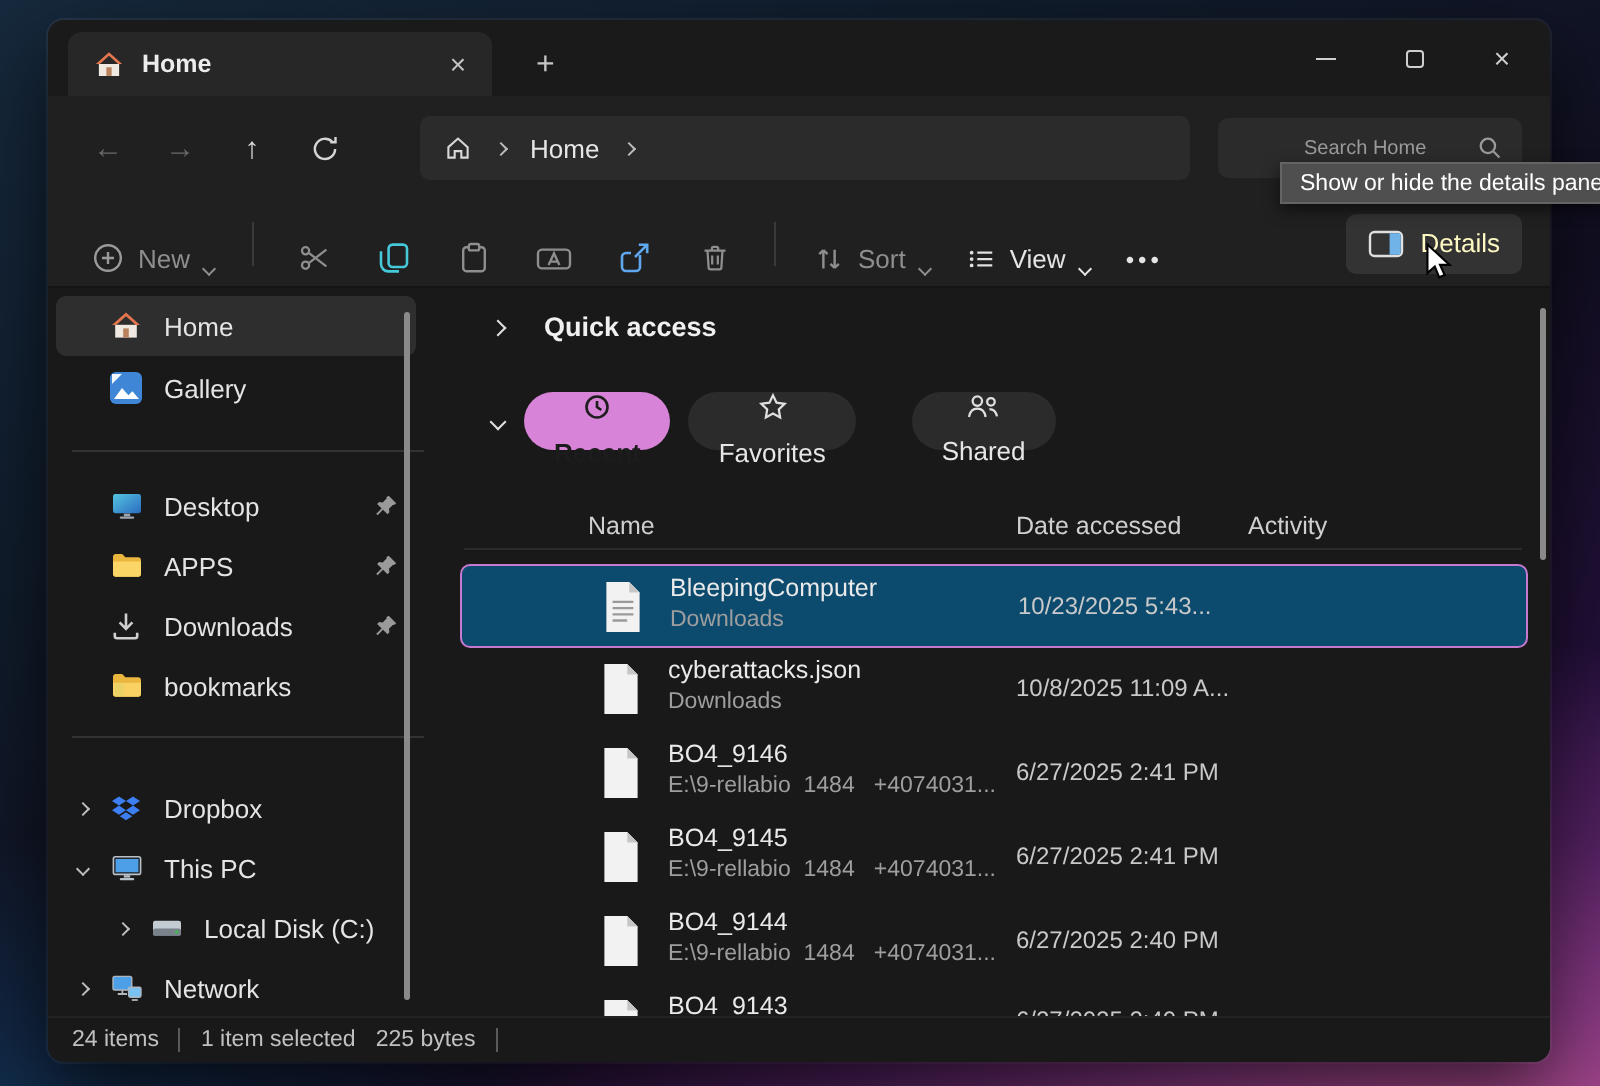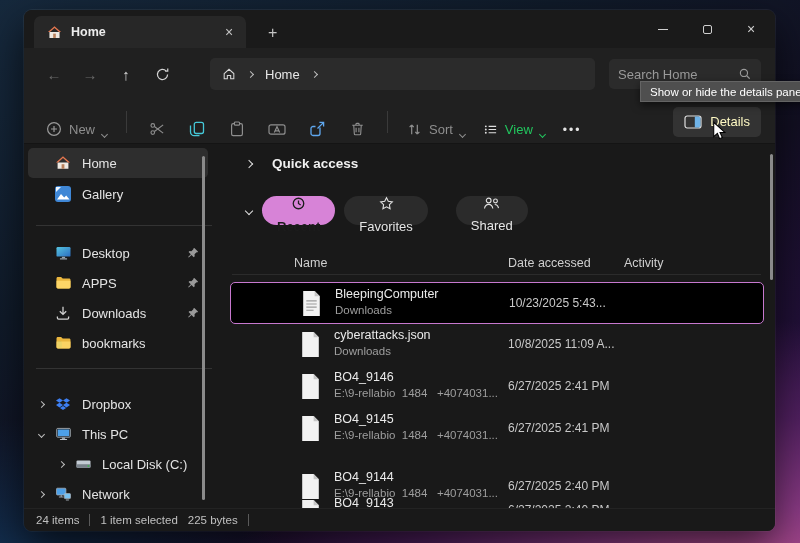--- a/index.html
+++ b/index.html
@@ -43,31 +43,31 @@
                 display:flex; align-items:center; gap:12px; padding:0 12px; }
   .crumb-label { color:#e6e6e6; font-size:13px; }
   .chev { display:inline-block; width:6px; height:6px;
           border-right:1.4px solid currentColor; border-bottom:1.4px solid currentColor; }
   .chev.r { transform:rotate(-45deg); }
   .chev.d { transform:rotate(45deg); }
   .chev.sm { width:5px; height:5px; }
   .searchbox { width:152px; height:30px; margin-left:10px; background:#2b2b2b; border-radius:5px;
                display:flex; align-items:center; padding:0 9px; }
   .searchbox input { flex:1; min-width:0; background:transparent; border:none; outline:none;
-                     color:#cfcfcf; font-size:13px; font-family:"Liberation Sans",sans-serif; }
+                     color:#cfcfcf; font-size:10px; font-family:"Liberation Sans",sans-serif;margin-left:34px; }
   .searchbox input::placeholder { color:#9a9a9a; }
 
   
   .toolbar { height:44px; display:flex; align-items:center; padding:0 8px 0 16px; gap:6px;
              background:#202020; border-bottom:1px solid #141414; }
   .tb-btn { height:30px; display:flex; align-items:flex-end; justify-content:center; gap:7px;
             padding:0 6px; border-radius:5px; font-size:13px; }
   .tb-icon-btn { width:34px; }
   .dim { color:#8e8e8e; }
-  .lit { color:#22c55e; }
+  .lit { color:#e5e5e5; }
   .tb-sep { width:1px; height:22px; background:#3a3a3a; margin:0 7px; }
   .more-dots { color:#e4e4e4; font-size:12px; letter-spacing:2px; }
   .details-btn { margin-left:auto; margin-right:6px; height:30px; background:#333333; border-radius:5px;
                  display:flex; align-items:center; gap:8px; padding:0 11px; color:#fef9c3; font-size:13px; }
 
   
   .body-area { position:absolute; top:134px; left:0; right:0; bottom:23px; background:#191919; }
 
   
   .sidebar { position:absolute; left:0; top:0; width:200px; height:100%; }
@@ -90,21 +90,21 @@
   .pill { height:29px; border-radius:15px; background:#2b2b2b; color:#e6e6e6; font-size:13px;
           display:flex; align-items:center; gap:8px; padding:0 15px; margin-right:9px;flex-direction:column; }
   .pill.active { background:#d783d7; color:#1c1c1c; font-weight:700; }
   .pill.shared { margin-left:19px; }
   .cols-row { position:absolute; top:102px; left:0; right:0; height:18px; color:#cfcfcf; font-size:12.5px; }
   .col { position:absolute; top:10px; }
   .col.c-name { left:64px; } .col.c-date { left:278px; } .col.c-activity { left:394px; }
   .cols-sep { position:absolute; top:130px; left:2px; right:14px; height:1px; background:#2b2b2b; }
   .rows { position:absolute; top:132px; left:0; right:8px; bottom:0; }
   .frow { position:absolute; left:0; width:534px; height:42px; }
-  .frow.selected { background:#000000; border:1.5px solid #c778cf; border-radius:5px; }
+  .frow.selected { background:#0c4a6e; border:1.5px solid #c778cf; border-radius:5px; }
   .frow .doc { position:absolute; left:70px; top:7px; }
   .frow .fname { position:absolute; left:104px; top:4px; color:#eaeaea; font-size:12.5px; white-space:pre; }
   .frow .fsub  { position:absolute; left:104px; top:21px; color:#9e9e9e; font-size:11.5px; white-space:pre; }
   .frow .fdate { position:absolute; left:278px; top:13px; color:#c9c9c9; font-size:12px; white-space:pre; }
   .main-scroll { position:absolute; right:2px; top:10px; width:3px; height:126px; background:#8a8a8a; border-radius:2px; }
 
   
   .statusbar { position:absolute; left:0; right:0; bottom:0; height:23px; background:#191919;
                border-top:1px solid #232323; display:flex; align-items:center; gap:10px;
                padding:0 12px; color:#c0c0c0; font-size:11.5px; }
@@ -523,21 +523,21 @@
             <svg width="21" height="27" viewBox="0 0 20 26">
                 <path d="M2 1h11l5 5v19H2z" fill="#f2f2f2"></path>
                 <path d="M13 1l5 5h-5z" fill="#c6c6c6"></path>
               </svg>
           </span>
           <span class="fname">BO4_9145</span>
           <span class="fsub">E:\9-rellabio  1484   +4074031...</span>
           <span class="fdate">6/27/2025 2:41 PM</span>
         </div>
 
-        <div class="frow" style="top:190px">
+        <div class="frow" style="top:174px">
           <span class="doc">
             <svg width="21" height="27" viewBox="0 0 20 26">
                 <path d="M2 1h11l5 5v19H2z" fill="#f2f2f2"></path>
                 <path d="M13 1l5 5h-5z" fill="#c6c6c6"></path>
               </svg>
           </span>
           <span class="fname">BO4_9144</span>
           <span class="fsub">E:\9-rellabio  1484   +4074031...</span>
           <span class="fdate">6/27/2025 2:40 PM</span>
         </div>

